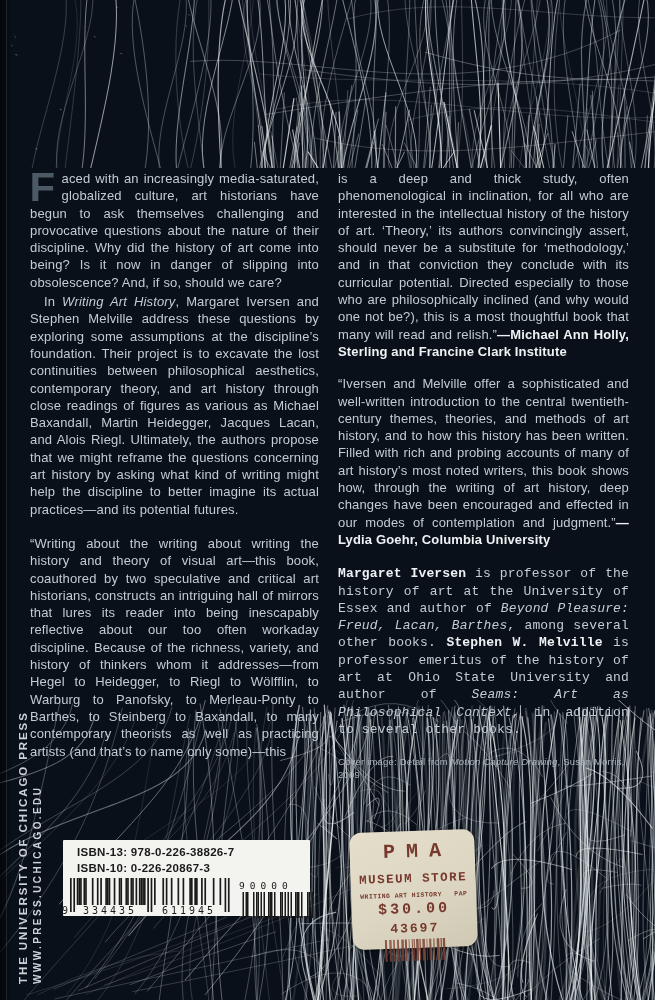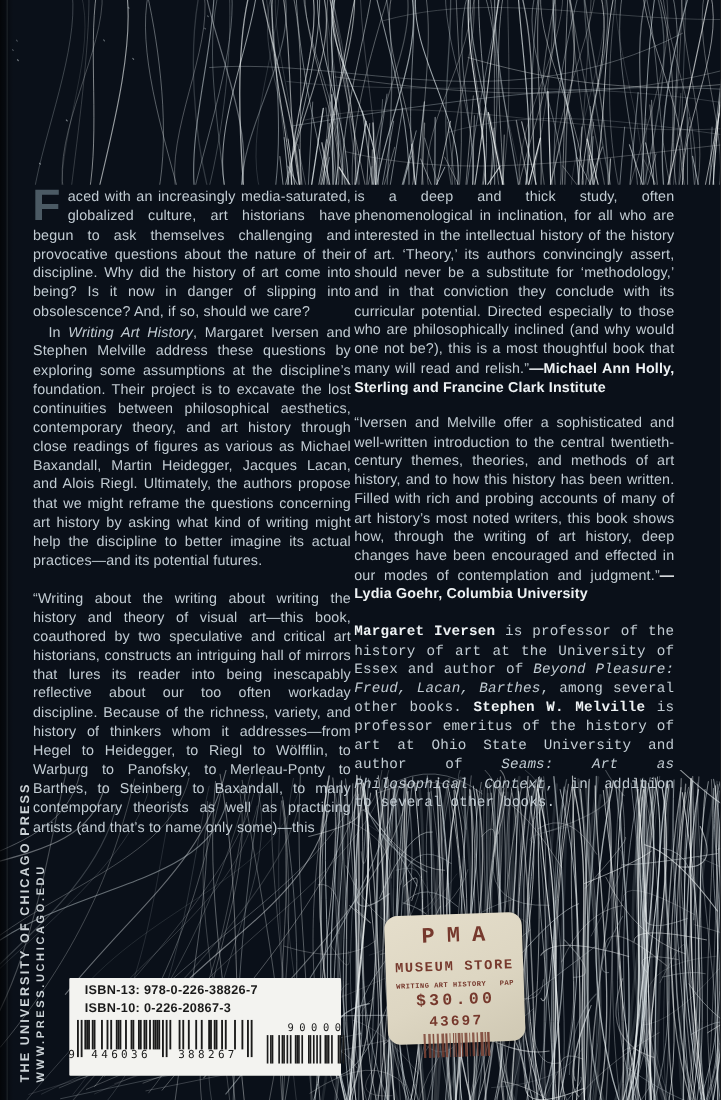--- a/index.html
+++ b/index.html
@@ -11,47 +11,47 @@
   .edge-hl{position:absolute;left:6px;top:0;width:1px;height:100%;
            background:rgba(205,218,223,0.12);}
   .spine-shadow{position:absolute;left:0;top:0;width:12px;height:100%;
            background:linear-gradient(90deg,rgba(0,0,0,.65),rgba(0,0,0,0));}
 
   
   .col{position:absolute;top:170px;font-size:13px;line-height:17.3px;
        text-align:justify;color:#c2ccd3;letter-spacing:.15px;}
   .col p{margin:0;}
   .col-left{left:30px;width:289px;}
-  .col-right{left:322px;width:291px;}
+  .col-right{left:338px;width:291px;}
   .p2{text-indent:14px;margin-top:2px !important;}
   .quote1{margin-top:17px !important;}
   .quote2{margin-top:15px !important;}
   .bio{margin-top:17px !important;font-family:Liberation Mono, monospace;}
   .credit{margin-top:17px !important;font-size:9.5px;line-height:13px;
           color:#aab5bc;text-align:left;letter-spacing:.2px;}
   .dropcap{float:left;font-size:40px;line-height:31px;font-weight:bold;
            color:#4b5a64;margin:2px 7px 0 0;transform:scaleX(1.05);}
   .col b{color:#eef2f4;font-weight:bold;}
   .col i{font-style:italic;}
 
   
   .spine{position:absolute;left:17px;top:984px;width:290px;
          transform-origin:0 0;transform:rotate(-90deg);color:#ccd3d7;}
   .spine-line1{font-size:11.5px;font-weight:bold;letter-spacing:1.9px;white-space:nowrap;}
   .spine-line2{font-size:10px;font-weight:bold;letter-spacing:2.4px;margin-top:3px;white-space:nowrap;}
 
   
-  .barcode-box{position:absolute;left:63px;top:889px;width:247px;height:89px;
+  .barcode-box{position:absolute;left:63px;top:840px;width:247px;height:76px;
                background:#f3f3f0;border-radius:1px;}
   .isbn13,.isbn10{position:absolute;left:14px;font-size:11.5px;font-weight:bold;
                color:#1a1a1a;letter-spacing:.3px;}
   .isbn13{top:6px;} .isbn10{top:22px;}
   .ean-main{position:absolute;left:7px;top:38px;}
   .ean-supp{position:absolute;left:178px;top:52px;}
-  .supp-digits{position:absolute;left:176px;top:40px;width:76px;text-align:right;
+  .supp-digits{position:absolute;left:176px;top:40px;width:76px;text-align:left;
                font-family:"DejaVu Sans Mono",monospace;font-size:9.5px;color:#1a1a1a;
                letter-spacing:5px;white-space:nowrap;}
   .main-digits span{position:absolute;top:65px;font-family:"DejaVu Sans Mono",monospace;
                font-size:10px;color:#1a1a1a;letter-spacing:3px;white-space:nowrap;}
   .d9{left:-1px;} .dleft{left:20px;} .dright{left:99px;}
 
   
   .sticker{position:absolute;left:351px;top:831px;width:125px;height:117px;
            background:linear-gradient(155deg,#e5decb 0%,#ddd6c2 55%,#cfc8b3 100%);
            border-radius:12px;transform:rotate(-2deg);
@@ -672,20 +672,21 @@
   <div class="col col-left">
     <p><span class="dropcap">F</span><span>aced with an increasingly media-saturated, globalized culture, art historians have begun to ask themselves challenging and provocative questions about the nature of their discipline. Why did the history of art come into being? Is it now in danger of slipping into obsolescence? And, if so, should we care?</span></p>
     <p class="p2"><span>In </span><i>Writing Art History</i><span>, Margaret Iversen and Stephen Melville address these questions by exploring some assumptions at the discipline’s foundation. Their project is to excavate the lost continuities between philosophical aesthetics, contemporary theory, and art history through close readings of figures as various as Michael Baxandall, Martin Heidegger, Jacques Lacan, and Alois Riegl. Ultimately, the authors propose that we might reframe the questions concerning art history by asking what kind of writing might help the discipline to better imagine its actual practices—and its potential futures.</span></p>
     <p class="quote1"><span>“Writing about the writing about writing the history and theory of visual art—this book, coauthored by two speculative and critical art historians, constructs an intriguing hall of mirrors that lures its reader into being inescapably reflective about our too often workaday discipline. Because of the richness, variety, and history of thinkers whom it addresses—from Hegel to Heidegger, to Riegl to Wölfflin, to Warburg to Panofsky, to Merleau-Ponty to Barthes, to Steinberg to Baxandall, to many contemporary theorists as well as practicing artists (and that’s to name only some)—this</span></p>
   </div>
 
   <div class="col col-right">
     <p><span>is a deep and thick study, often phenomenological in inclination, for all who are interested in the intellectual history of the history of art. ‘Theory,’ its authors convincingly assert, should never be a substitute for ‘methodology,’ and in that conviction they conclude with its curricular potential. Directed especially to those who are philosophically inclined (and why would one not be?), this is a most thoughtful book that many will read and relish.”</span><b>—Michael Ann Holly, Sterling and Francine Clark Institute</b></p>
     <p class="quote2"><span>“Iversen and Melville offer a sophisticated and well-written introduction to the central twentieth-century themes, theories, and methods of art history, and to how this history has been written. Filled with rich and probing accounts of many of art history’s most noted writers, this book shows how, through the writing of art history, deep changes have been encouraged and effected in our modes of contemplation and judgment.”</span><b>—Lydia Goehr, Columbia University</b></p>
     <p class="bio"><b>Margaret Iversen</b><span> is professor of the history of art at the University of Essex and author of </span><i>Beyond Pleasure: Freud, Lacan, Barthes</i><span>, among several other books. </span><b>Stephen W. Melville</b><span> is professor emeritus of the history of art at Ohio State University and author of </span><i>Seams: Art as Philosophical Context</i><span>, in addition to several other books.</span></p>
+    <p class="credit"><span>Cover image: Detail from </span><i>Motion Capture Drawing</i><span>, Susan Morris, 2009</span></p>
   </div>
 
   <div class="spine">
     <div class="spine-line1">THE UNIVERSITY OF CHICAGO PRESS</div>
     <div class="spine-line2">WWW.PRESS.UCHICAGO.EDU</div>
   </div>
 
   <div class="barcode-box">
     <div class="isbn13">ISBN-13: 978-0-226-38826-7</div>
     <div class="isbn10">ISBN-10: 0-226-20867-3</div>
@@ -756,22 +757,22 @@
         <rect x="55.50" y="0" width="1.50" height="26" fill="#1a1a1a"></rect>
         <rect x="57.00" y="0" width="1.50" height="26" fill="#1a1a1a"></rect>
         <rect x="60.00" y="0" width="1.50" height="26" fill="#1a1a1a"></rect>
         <rect x="66.00" y="0" width="1.50" height="26" fill="#1a1a1a"></rect>
         <rect x="67.50" y="0" width="1.50" height="26" fill="#1a1a1a"></rect>
         <rect x="70.50" y="0" width="1.50" height="26" fill="#1a1a1a"></rect>
       </svg>
     <div class="supp-digits">90000</div>
     <div class="main-digits">
       <span class="d9">9</span>
-      <span class="dleft">446036</span>
-      <span class="dright">388267</span>
+      <span class="dleft">334435</span>
+      <span class="dright">611945</span>
     </div>
   </div>
 
   <div class="sticker">
     <div class="st-pma">PMA</div>
     <div class="st-store">MUSEUM STORE</div>
     <div class="st-item">
       <span>WRITING ART HISTORY</span>
       <span>PAP</span>
     </div>

